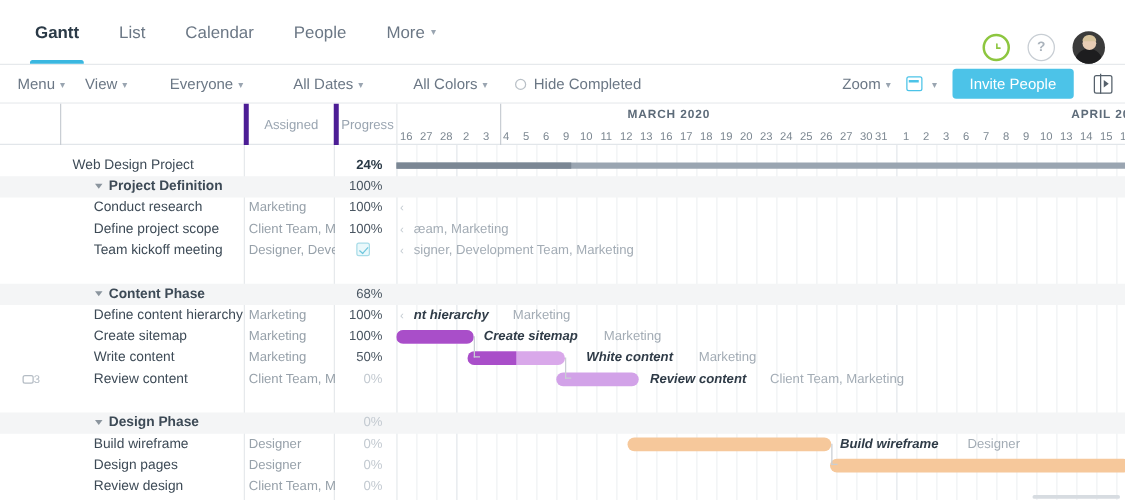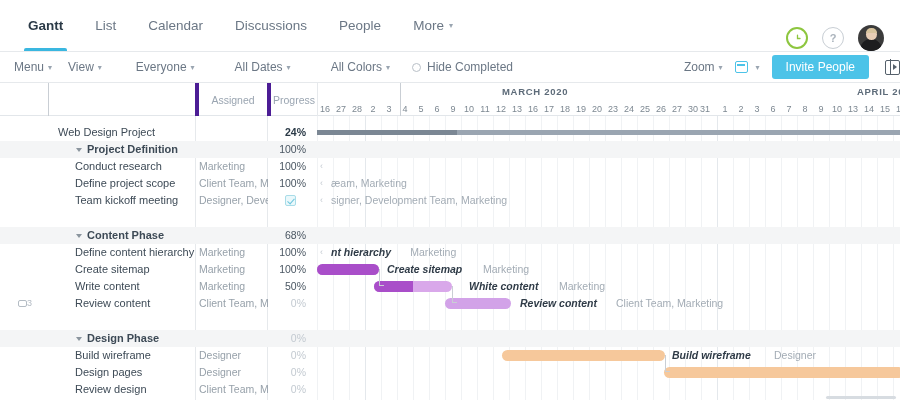--- a/index.html
+++ b/index.html
@@ -64,21 +64,21 @@
     position: absolute; top: 52px; left: 0; width: 900px; height: 31px;
     background: #fff; border-bottom: 1px solid #e6e9ec;
     display: flex; align-items: center; font-size: 12px; color: #6b7785;
   }
   .tb-item {
     display: flex; align-items: center; cursor: pointer; white-space: nowrap;
   }
   .tb-item .caret { margin-left: 4px; font-size: 8px; color: #9aa5b1; }
   .tb-left { display: flex; align-items: center; gap: 16px; padding-left: 14px; }
   .tb-mid { display: flex; align-items: center; gap: 40px; margin-left: 34px; }
-  .tb-right { margin-left: auto; display: flex; align-items: center; gap: 12px; }
+  .tb-right { margin-left: auto; display: flex; align-items: center; gap: 12px; padding-right: 10px; }
   .radio-dot {
     width: 9px; height: 9px; border-radius: 50%; border: 1px solid #b9c0c7;
     margin-right: 6px; display: inline-block;
   }
   .cal-ic {
     width: 13px; height: 12px; border: 1.6px solid #4cc3e8; border-radius: 2px;
     position: relative;
   }
   .cal-ic::after {
     content: ""; position: absolute; left: 1.5px; right: 1.5px; top: 1.5px;
@@ -247,23 +247,20 @@
   <div class="topnav">
     <div class="tabs" id="nav-tabs">
         <div class="tab active">
           <span>Gantt</span>
         </div>
         <div class="tab">
           <span>List</span>
         </div>
         <div class="tab">
           <span>Calendar</span>
-        </div>
-        <div class="tab">
-          <span>Discussions</span>
         </div>
         <div class="tab">
           <span>People</span>
         </div>
         <div class="tab">
           <span>More</span>
           <span class="caret">▾</span>
         </div>
       </div>
     <div class="topnav-right">

